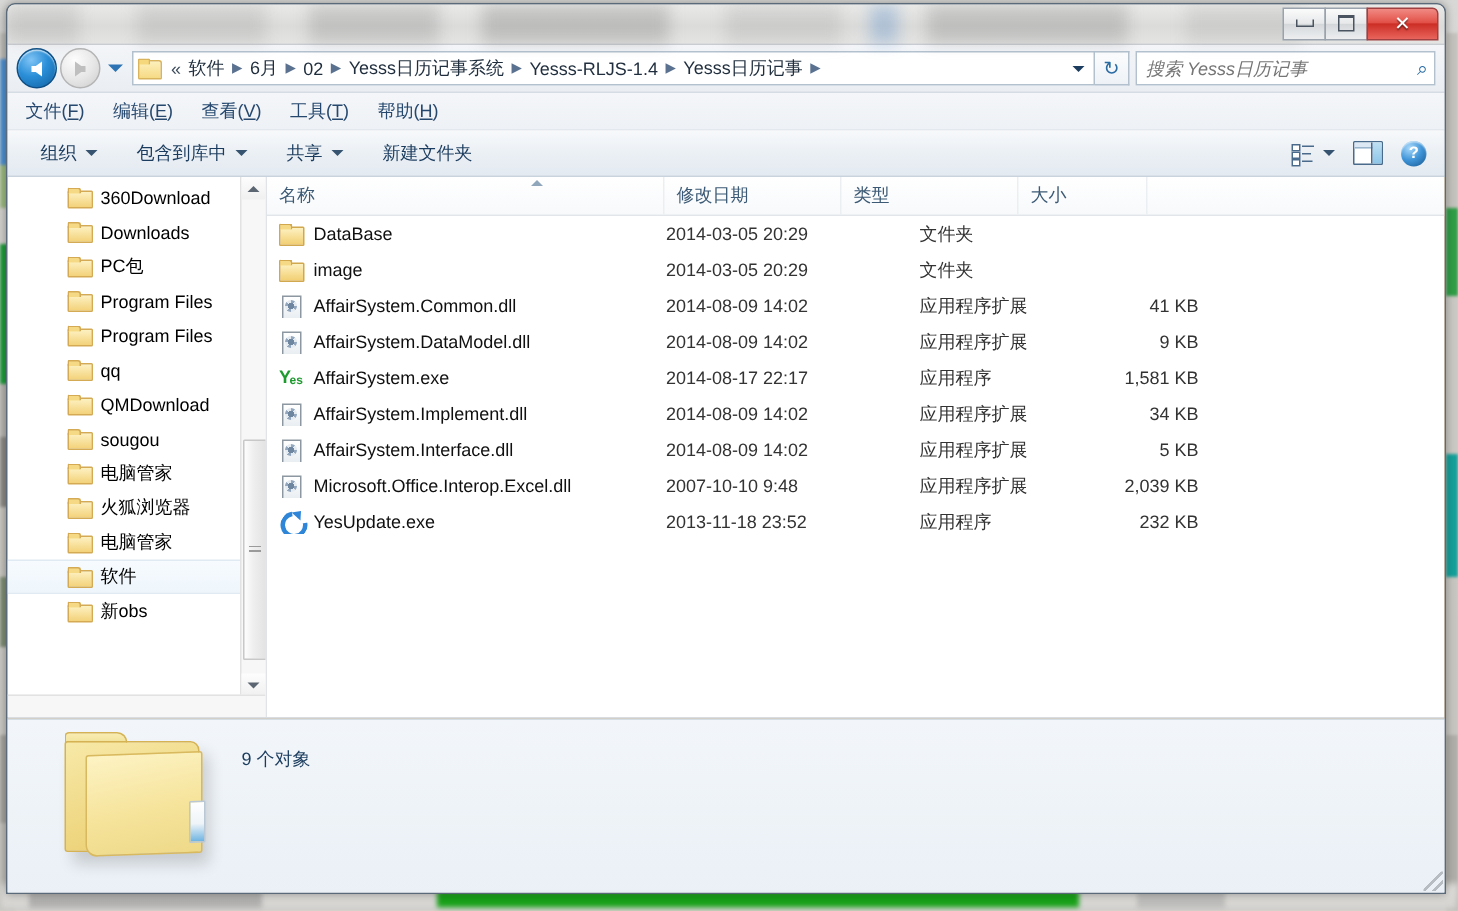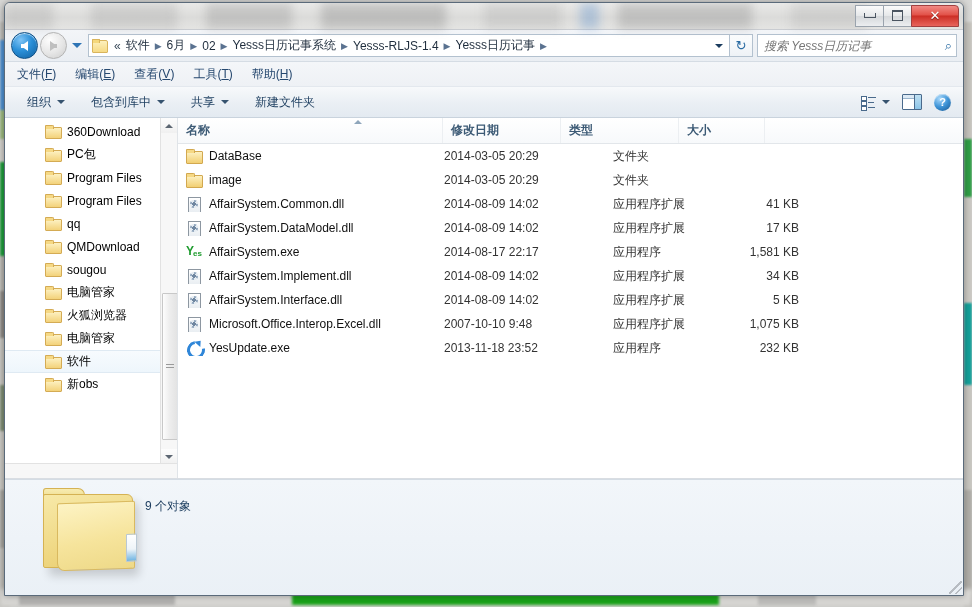--- a/index.html
+++ b/index.html
@@ -437,21 +437,20 @@
     position: relative;
   }
   .col {
     display: flex; align-items: center;
     font-size: 12px; color: #3c5a75;
     padding-left: 8px;
     border-right: 1px solid #eceff2;
     box-sizing: border-box;
     cursor: default;
     position: relative;
-    font-weight: bold;
   }
   .col-name { width: 265px; }
   .col-date { width: 118px; }
   .col-type { width: 118px; }
   .col-size { width: 86px; }
   .col-rest { flex: 1 1 auto; border-right: none; }
   #sort-indicator {
     position: absolute; left: 176px; top: 2px;
     width: 0; height: 0;
     border-left: 4px solid transparent; border-right: 4px solid transparent;
@@ -567,21 +566,21 @@
     transform: skewY(-2deg);
   }
   #bf-marker {
     position: absolute; right: -3px; bottom: 6px;
     width: 9px; height: 26px;
     background: linear-gradient(180deg,#ffffff 0%, #eef4f8 55%, #6fb4e2 100%);
     border: 1px solid #b9c8d4;
     border-radius: 1px;
   }
   #status-text {
-    position: absolute; left: 140px; top: 18px;
+    position: absolute; left: 156px; top: 18px;
     font-size: 12px; color: #1b3c5e;
   }
 
   
   #resize-grip {
     position: absolute; right: 1px; bottom: 1px; width: 13px; height: 13px;
     background:
       linear-gradient(135deg, transparent 0 45%, #b7bcc2 45% 55%, transparent 55% 100%),
       linear-gradient(135deg, transparent 0 70%, #b7bcc2 70% 80%, transparent 80% 100%);
   }
@@ -706,20 +705,24 @@
   <div id="body-area">
 
     <div id="navpane">
       <div id="nav-list">
         <div class="nav-item">
           <span class="nav-folder"></span>
           <span class="nav-label">360Download</span>
         </div>
         <div class="nav-item">
           <span class="nav-folder"></span>
+          <span class="nav-label">Downloads</span>
+        </div>
+        <div class="nav-item">
+          <span class="nav-folder"></span>
           <span class="nav-label">PC包</span>
         </div>
         <div class="nav-item">
           <span class="nav-folder"></span>
           <span class="nav-label">Program Files</span>
         </div>
         <div class="nav-item">
           <span class="nav-folder"></span>
           <span class="nav-label">Program Files</span>
         </div>
@@ -819,21 +822,21 @@
           <div class="cell-size">41 KB</div>
         </div>
 
         <div class="row">
           <div class="cell-name">
             <span class="fileicon ic-dll"></span>
             <span>AffairSystem.DataModel.dll</span>
           </div>
           <div class="cell-date">2014-08-09 14:02</div>
           <div class="cell-type">应用程序扩展</div>
-          <div class="cell-size">17 KB</div>
+          <div class="cell-size">9 KB</div>
         </div>
 
         <div class="row">
           <div class="cell-name">
             <span class="fileicon ic-yes"></span>
             <span>AffairSystem.exe</span>
           </div>
           <div class="cell-date">2014-08-17 22:17</div>
           <div class="cell-type">应用程序</div>
           <div class="cell-size">1,581 KB</div>
@@ -859,21 +862,21 @@
           <div class="cell-size">5 KB</div>
         </div>
 
         <div class="row">
           <div class="cell-name">
             <span class="fileicon ic-dll"></span>
             <span>Microsoft.Office.Interop.Excel.dll</span>
           </div>
           <div class="cell-date">2007-10-10 9:48</div>
           <div class="cell-type">应用程序扩展</div>
-          <div class="cell-size">1,075 KB</div>
+          <div class="cell-size">2,039 KB</div>
         </div>
 
         <div class="row">
           <div class="cell-name">
             <span class="fileicon ic-update"></span>
             <span>YesUpdate.exe</span>
           </div>
           <div class="cell-date">2013-11-18 23:52</div>
           <div class="cell-type">应用程序</div>
           <div class="cell-size">232 KB</div>

